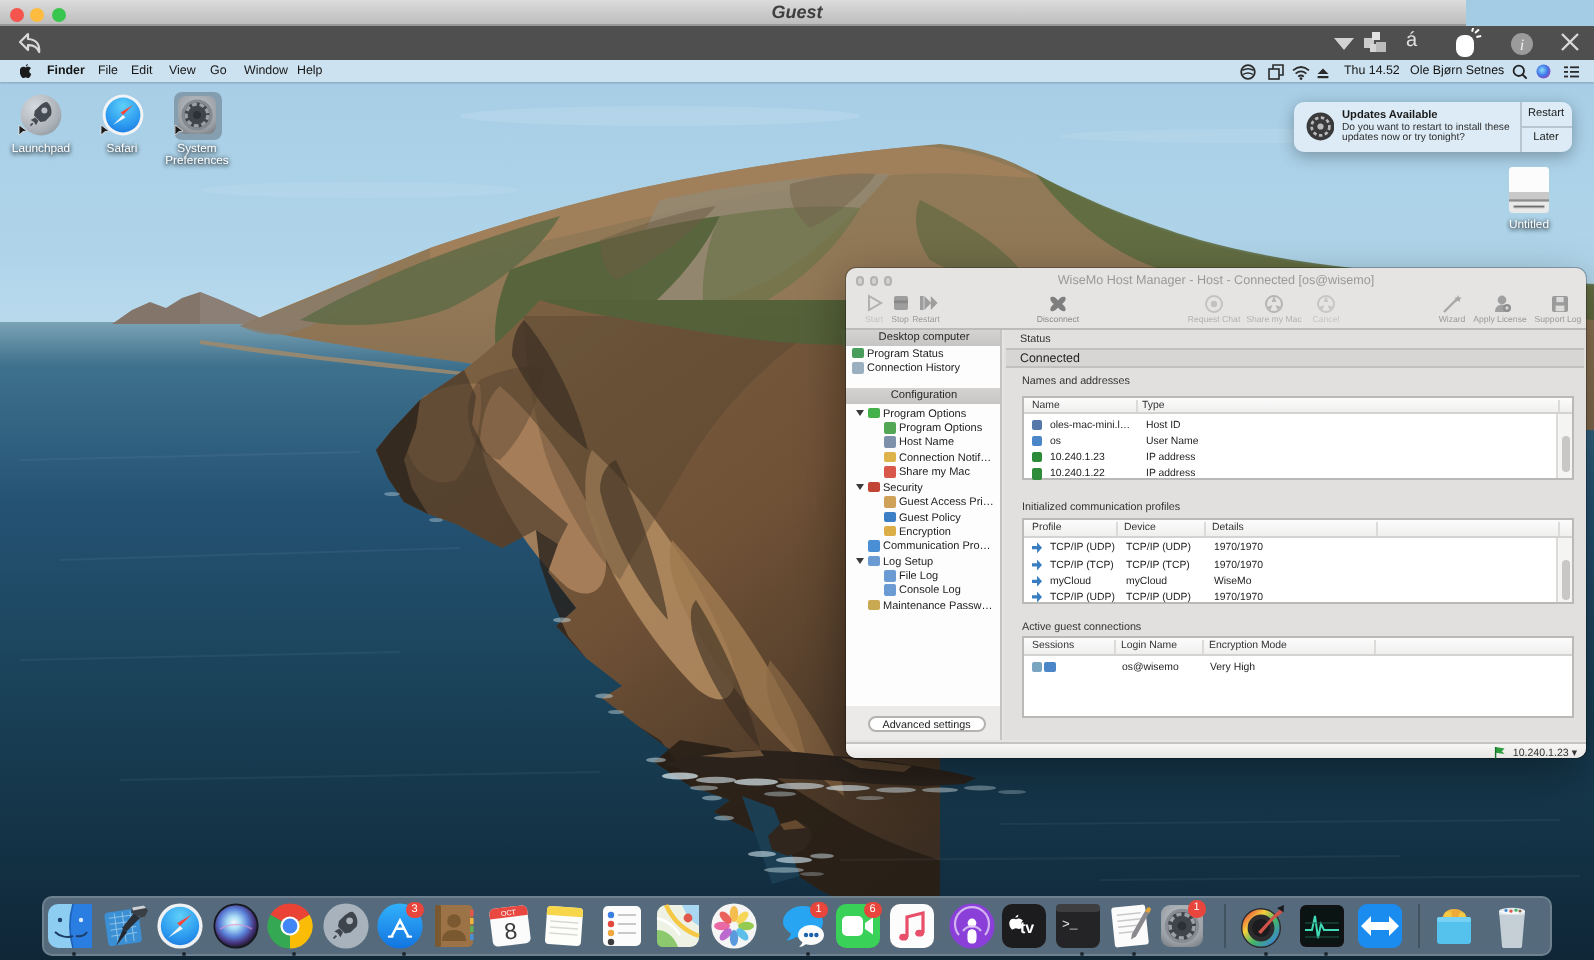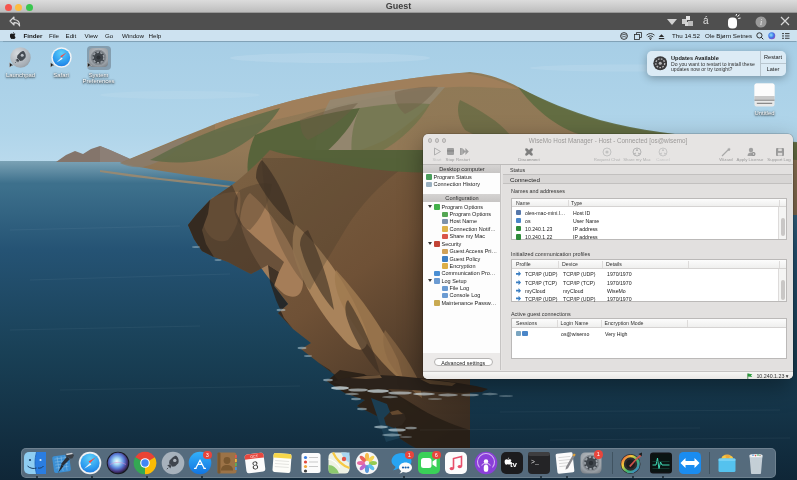--- a/index.html
+++ b/index.html
@@ -2,22 +2,22 @@
 <html><head>
 <meta charset="utf-8">
 <style>
 * { margin:0; padding:0; box-sizing:border-box; }
 html,body { width:797px; height:480px; overflow:hidden; background:#000; }
 body, div, span { font-family:"Liberation Sans", sans-serif; }
 #screen { position:absolute; left:0; top:0; width:797px; height:480px; overflow:hidden; }
 .abs { position:absolute; }
 
 
-#vmtitle { position:absolute; left:0; top:0; width:797px; height:13px;
-  background:linear-gradient(#dcdcdc,#bdbdbd); border-bottom:1px solid #989898; }
+#vmtitle { position:absolute; left:0; top:0; width:733px; height:13px;
+  background:linear-gradient(#dcdcdc,#bdbdbd); border-bottom:1px solid #989898;font-style:italic; }
 #vmtitle .tl { position:absolute; top:4px; width:7px; height:7px; border-radius:50%; }
 #vmtitle .guest { position:absolute; left:0; top:1px; width:797px; text-align:center;
   font-size:9px; font-weight:bold; color:#3f3f3f; }
 #vmtoolbar { position:absolute; left:0; top:13px; width:797px; height:17px; background:#4f4f4f; }
 
 
 #menubar { position:absolute; left:0; top:30px; width:797px; height:11px;
   background:rgba(206,227,240,0.96); font-size:6.2px; color:#141414; box-shadow:0 0.5px 1px rgba(60,80,95,0.35); }
 #menubar span { position:absolute; top:2.2px; white-space:nowrap; }
 

